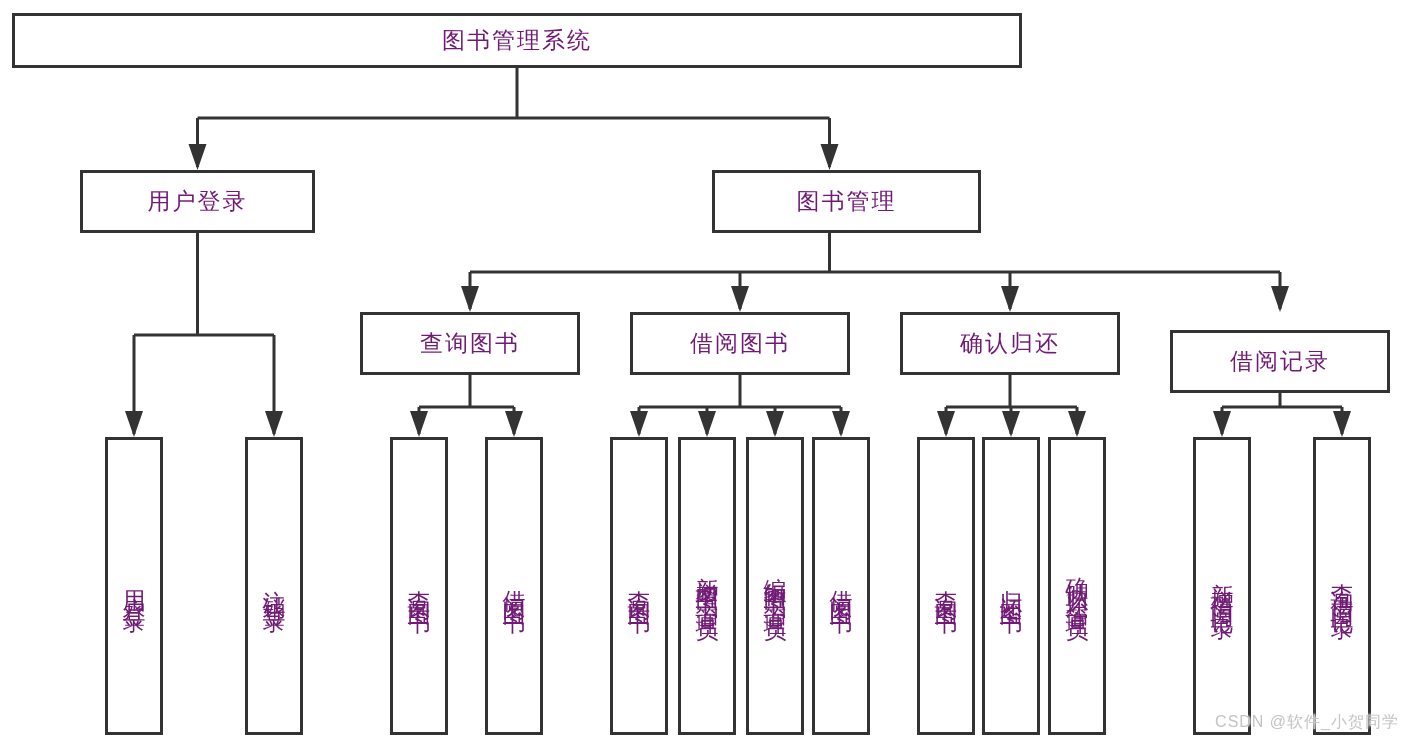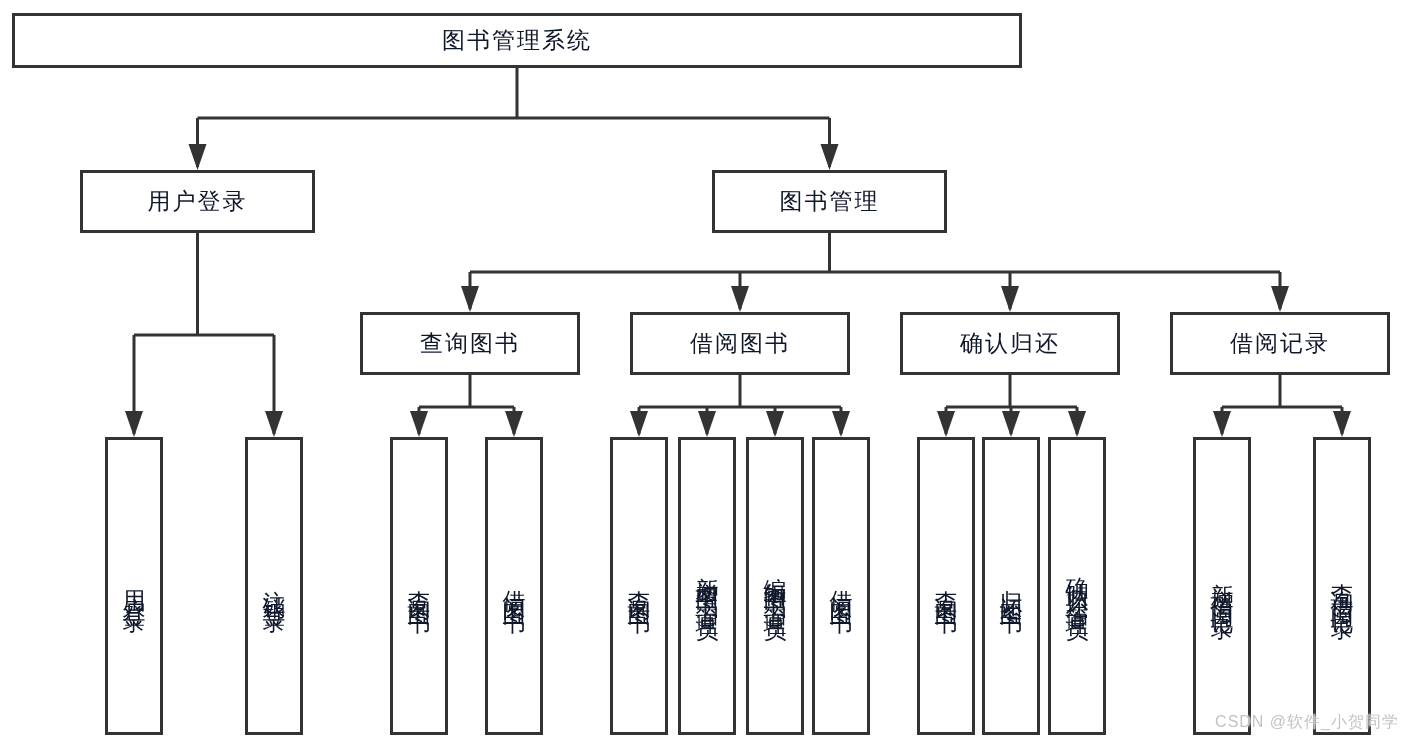--- a/index.html
+++ b/index.html
@@ -12,21 +12,21 @@
   }
   .wires{
     position:absolute;left:0;top:0;width:1405px;height:747px;
     pointer-events:none;
   }
   .box{
     position:absolute;
     box-sizing:border-box;
     background:#ffffff;
     border:3px solid #333333;
-    color:#0f172a;
+    color:#701a75;
     display:flex;
     align-items:center;
     justify-content:center;
   }
   .box.h{
     font-size:23px;
     letter-spacing:2px;
     white-space:nowrap;
   }
   .box.v{
@@ -82,26 +82,26 @@
          M937 411 L955 411 L946 437 Z
          M1002 411 L1020 411 L1011 437 Z
          M1068 411 L1086 411 L1077 437 Z
          M1213 411 L1231 411 L1222 437 Z
          M1333 411 L1351 411 L1342 437 Z"></path>
   </svg>
 
   <div class="box h root-box" style="left:12px;top:13px;width:1010px;height:55px">图书管理系统</div>
 
   <div class="box h" style="left:80px;top:170px;width:235px;height:63px">用户登录</div>
-  <div class="box h" style="left:712px;top:170px;width:235px;height:63px">图书管理</div>
+  <div class="box h" style="left:712px;top:170px;width:269px;height:63px">图书管理</div>
 
   <div class="box h" style="left:360px;top:312px;width:220px;height:63px">查询图书</div>
   <div class="box h" style="left:630px;top:312px;width:220px;height:63px">借阅图书</div>
   <div class="box h" style="left:900px;top:312px;width:220px;height:63px">确认归还</div>
-  <div class="box h" style="left:1170px;top:312px;width:220px;height:63px">借阅记录</div>
+  <div class="box h" style="left:1170px;top:330px;width:220px;height:63px">借阅记录</div>
 
   <div class="box v" style="left:105px;top:437px;width:58px;height:298px">用户登录</div>
   <div class="box v" style="left:245px;top:437px;width:58px;height:298px">注销登录</div>
 
   <div class="box v" style="left:390px;top:437px;width:58px;height:298px">查询图书</div>
   <div class="box v" style="left:485px;top:437px;width:58px;height:298px">借阅图书</div>
 
   <div class="box v" style="left:610px;top:437px;width:58px;height:298px">查询图书</div>
   <div class="box v dense" style="left:678px;top:437px;width:58px;height:298px">新增图书（管理员）</div>
   <div class="box v dense" style="left:746px;top:437px;width:58px;height:298px">编辑图书（管理员）</div>

